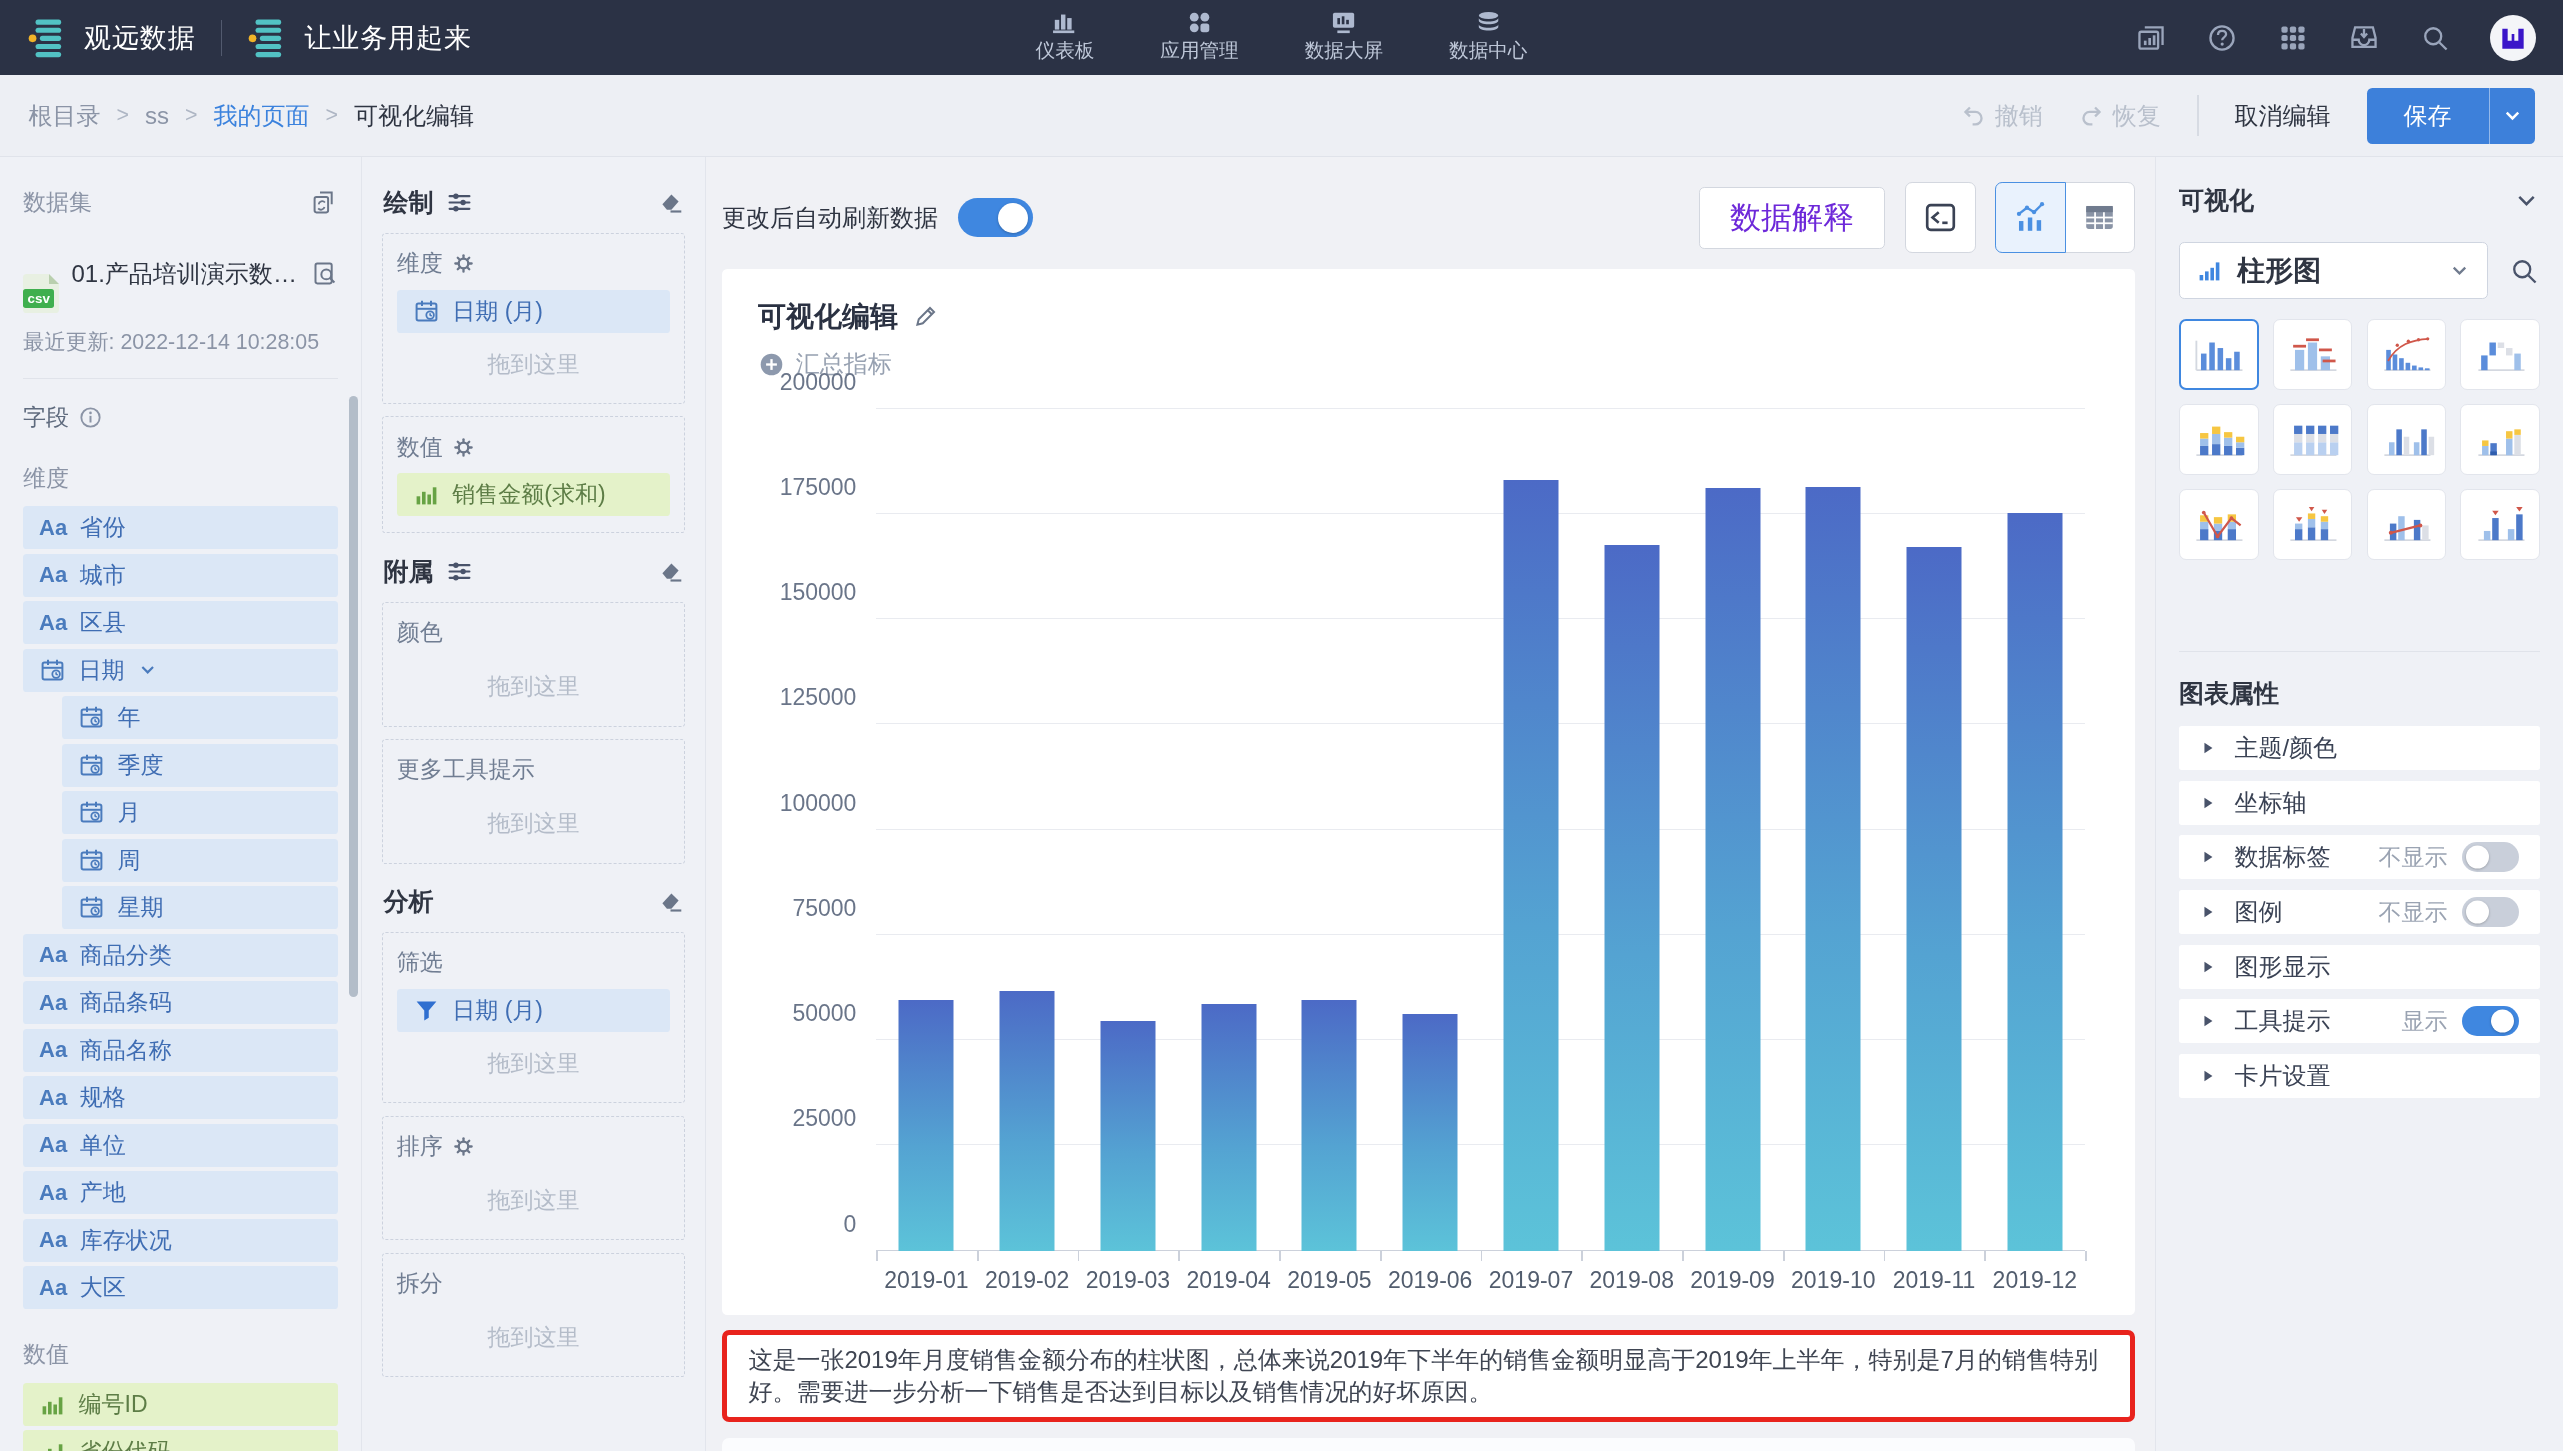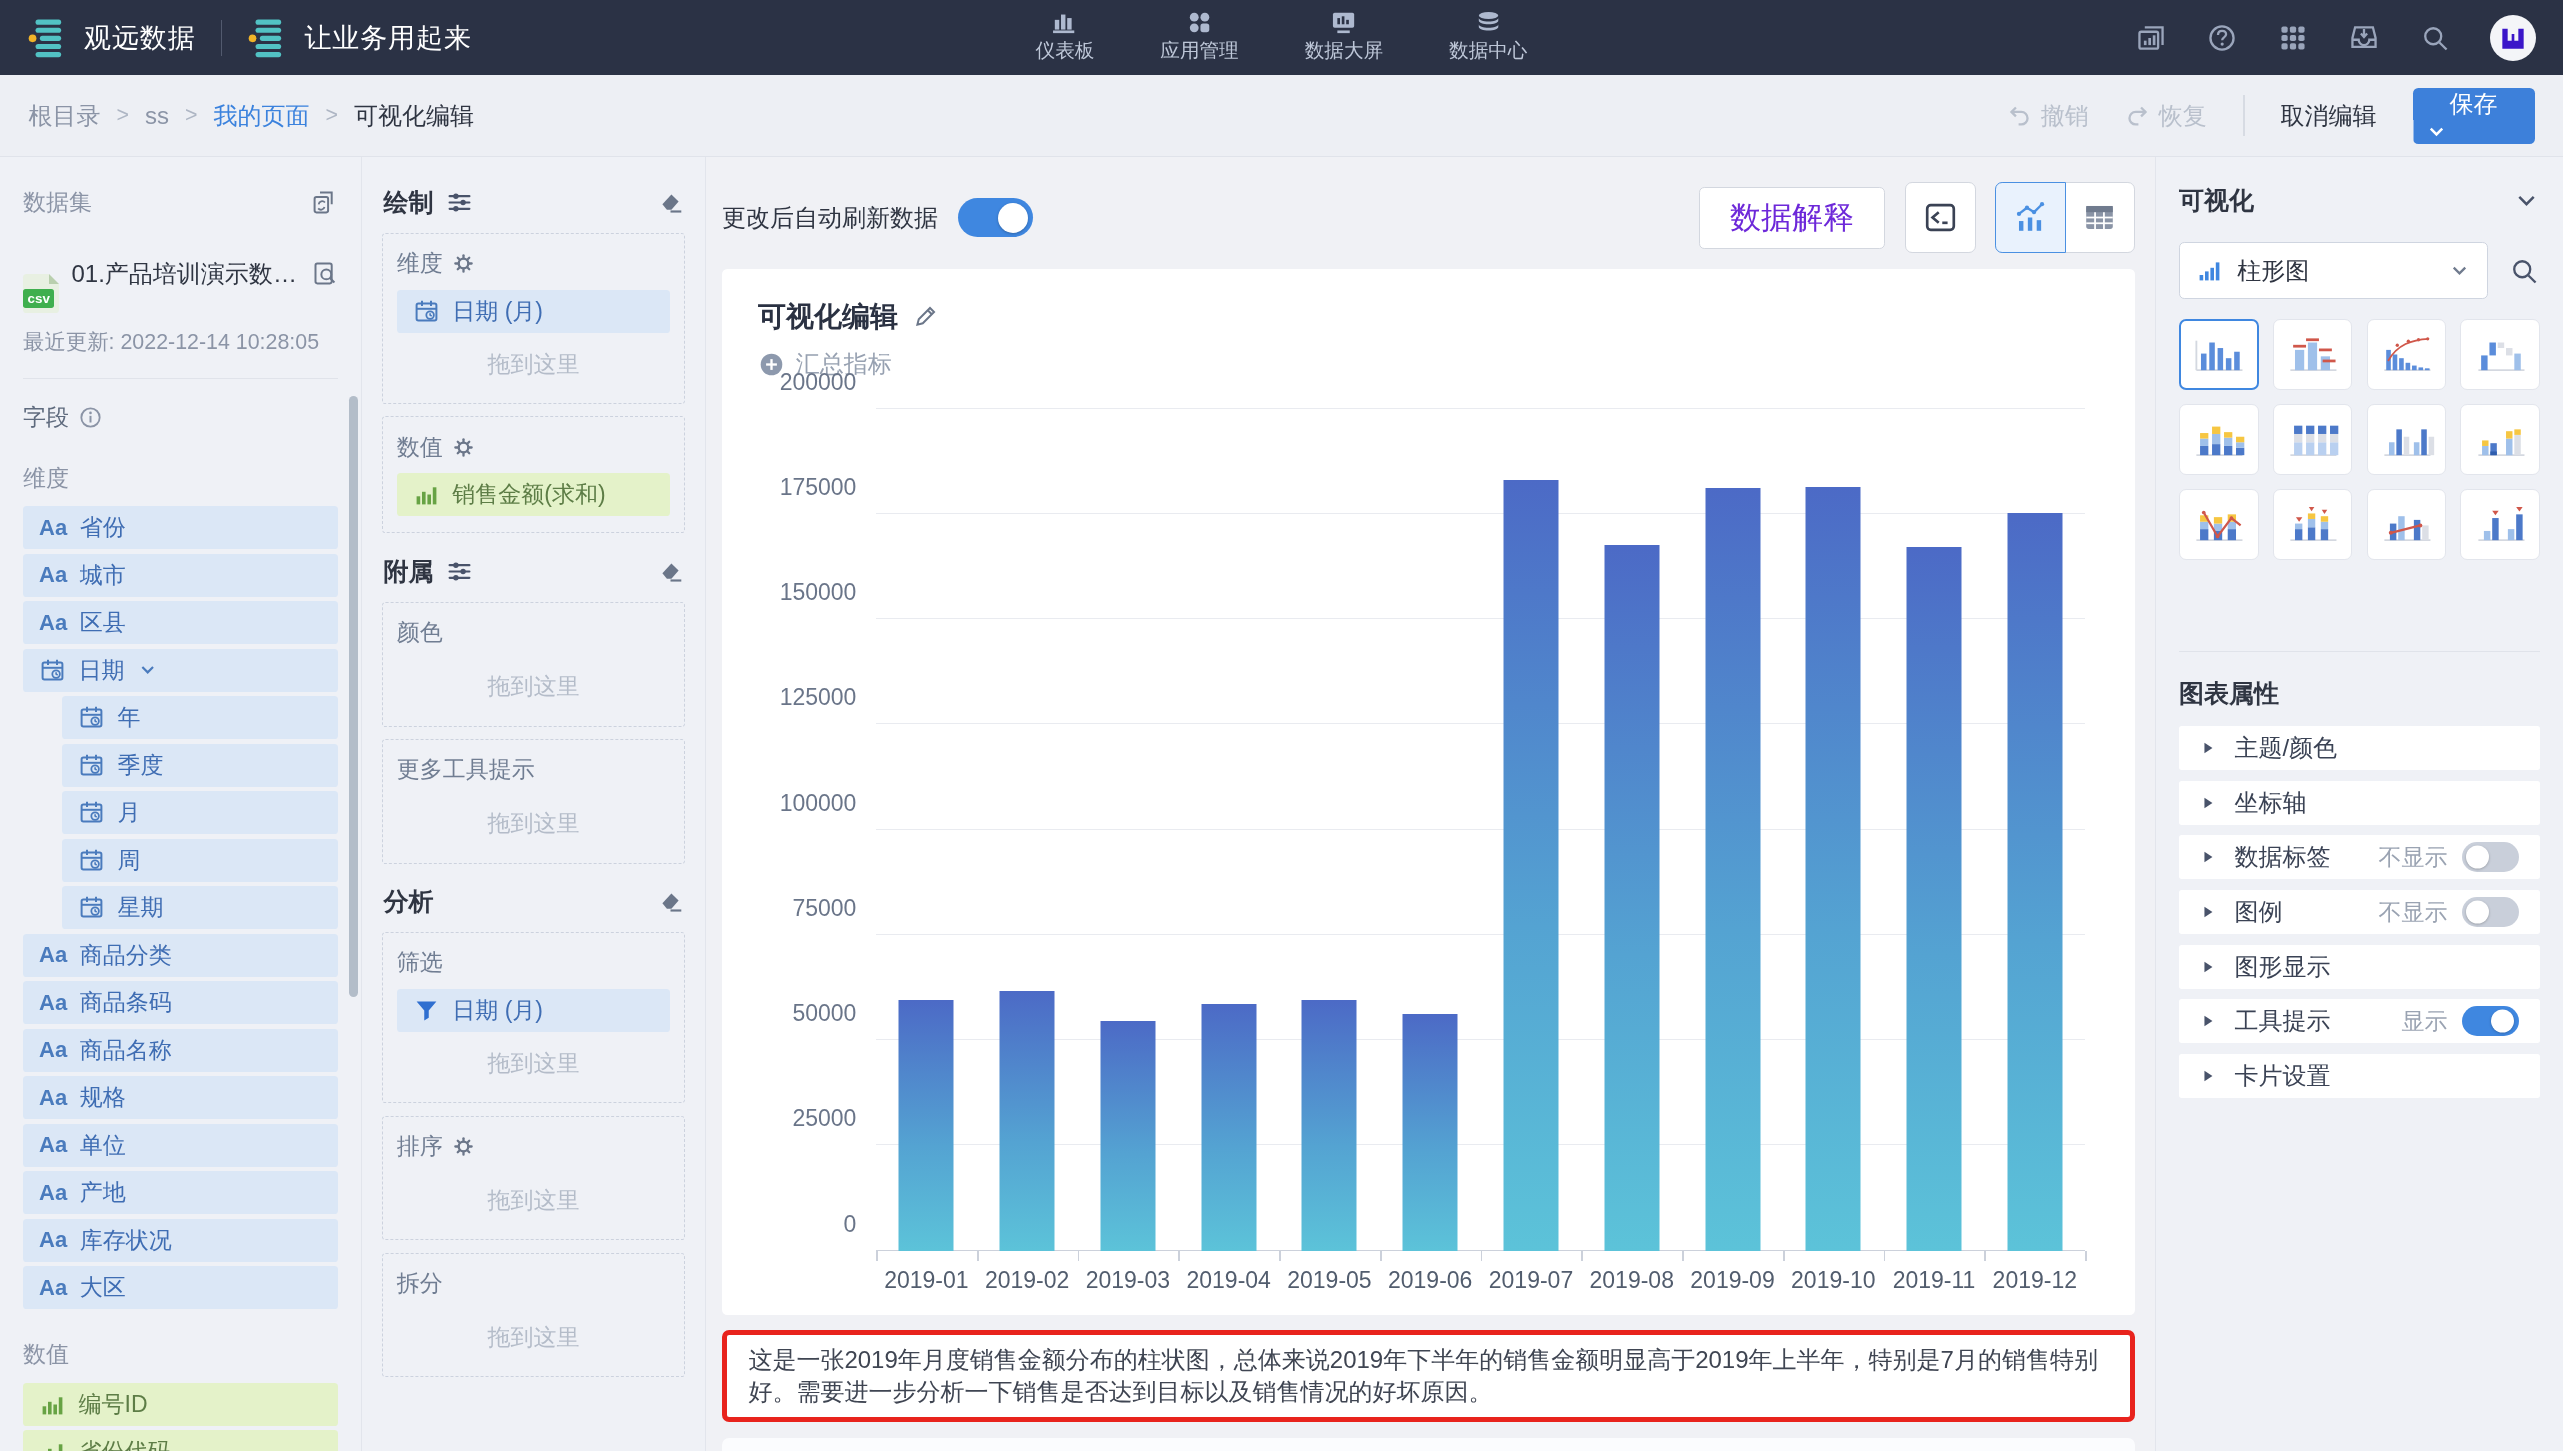--- a/index.html
+++ b/index.html
@@ -27,21 +27,21 @@
   .crumbs { display:flex; align-items:center; gap:16px; font-size:24px; }
   .crumbs .muted { color:#8b94a6; }
   .crumbs .link { color:#3b82dd; cursor:pointer; }
   .crumbs .current { color:#2f3542; }
   .crumbs .sep { color:#aeb6c4; font-size:21.4px; }
   .sub-actions { margin-left:auto; display:flex; align-items:center; gap:36px; }
   .ghost-btn { display:flex; align-items:center; gap:9px; font-size:24px; color:#b9c0cc; background:none; border:none; cursor:default; }
   .ghost-btn svg { width:25px; height:25px; }
   .sub-vdiv { width:1.8px; height:41px; background:#d7dbe3; }
   .text-btn { font-size:24px; color:#2f3542; background:none; border:none; cursor:pointer; }
-  .save-btn { display:flex; background:#3d80da; border-radius:5.3px; overflow:hidden; cursor:pointer; height:56px;flex-direction:column; }
+  .save-btn { display:flex; background:#3d80da; border-radius:5.3px; overflow:hidden; cursor:pointer; height:56px; }
   .save-main { color:#fff; font-size:24px; padding:0 37px; display:flex; align-items:center; border:none; background:transparent; }
   .save-caret { width:46px; display:flex; align-items:center; justify-content:center; border-left:0.9px solid rgba(255,255,255,.45); }
 
   
   .content { flex:1; display:flex; min-height:0; }
   .left-panel { width:362px; background:#eff1f6; border-right:1.8px solid #e2e5ec; padding:30px 23px 0 23px; position:relative; overflow:hidden; }
   .draw-panel { width:344px; background:#eff1f6; border-right:1.8px solid #e2e5ec; padding:25px 19.6px 0 19.6px; overflow:hidden; }
   .main-col { flex:1; min-width:0; display:flex; flex-direction:column; padding:0 19.6px 0 16px; }
   .right-panel { width:408px; background:#eff1f6; border-left:1.8px solid #e2e5ec; padding:27px 23px 0 23px; overflow:hidden; }
 
@@ -115,21 +115,21 @@
   .annotation { margin-top:15px; border:5.3px solid #e8231d; border-radius:7.1px; background:#fff; padding:9px 21.4px; }
   .annotation p { font-size:24px; line-height:1.34; color:#3f4552; }
   .peek { margin-top:16px; height:14.2px; background:#fbfcfe; border-radius:7.1px 7.1px 0 0; }
 
   
   .right-head { display:flex; align-items:center; }
   .right-head .t { font-size:25px; color:#2f3542; font-weight:bold; }
   .right-head svg { margin-left:auto; width:27px; height:27px; }
   .viz-select-row { display:flex; align-items:center; gap:19.6px; margin-top:25px; }
   .viz-select { flex:1; height:57px; background:#fff; border:1.8px solid #cfd5e0; border-radius:5.3px; display:flex; align-items:center; gap:14.2px; padding:0 16px; cursor:pointer; }
-  .viz-select .lbl { font-size:24px; color:#2f3542; }
+  .viz-select .lbl { font-size:28px; color:#2f3542;font-weight:bold; }
   .viz-select svg.mini { width:27px; height:27px; }
   .viz-select svg.chev { margin-left:auto; width:23px; height:23px; }
   .viz-search { background:none; border:none; cursor:pointer; }
   .viz-search svg { width:32px; height:32px; }
   .tile-grid { margin-top:19.6px; display:grid; grid-template-columns:repeat(4,1fr); gap:14.2px; }
   .tile { height:71px; background:#fff; border:1.8px solid #e2e5ec; border-radius:7.1px; display:flex; align-items:center; justify-content:center; cursor:pointer; }
   .tile.selected { border:2.7px solid #3f87e0; }
   .tile svg { width:59px; height:43px; }
   .props-divider { border-top:1.8px solid #e0e3ea; margin-top:91px; }
   .props-title { font-size:25px; font-weight:bold; color:#2f3542; margin:25px 0 16px 0; }

